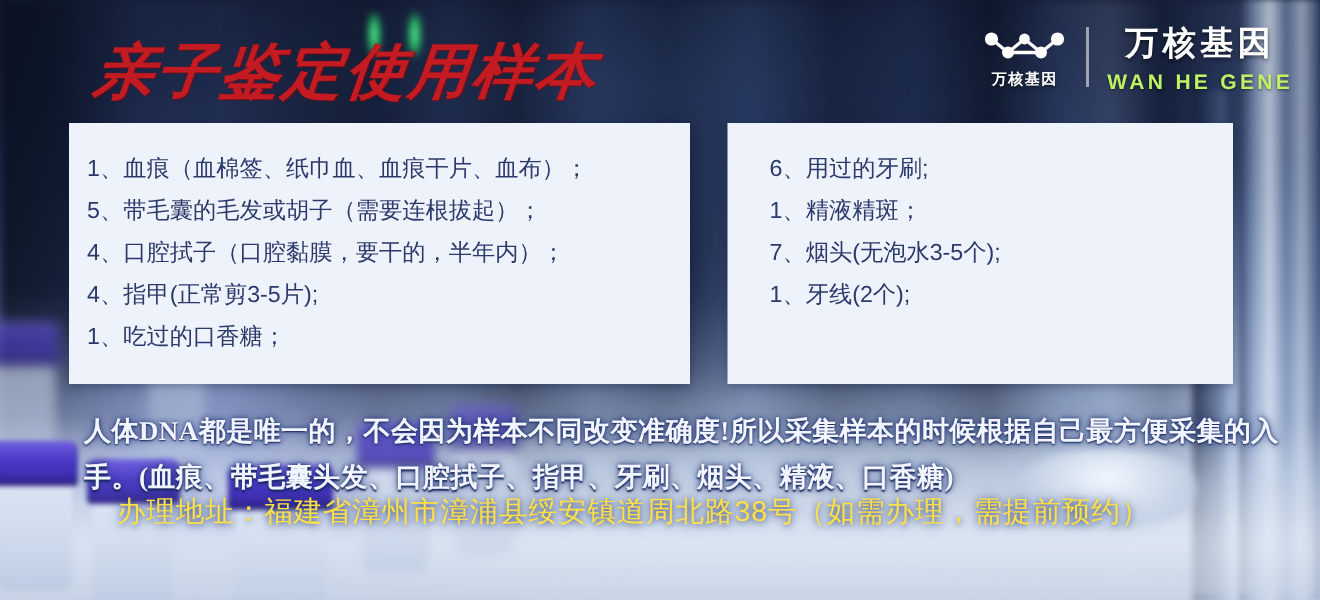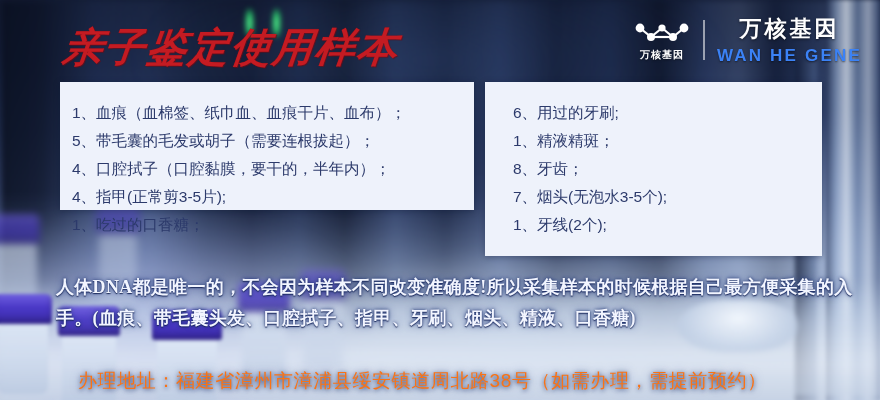--- a/index.html
+++ b/index.html
@@ -152,31 +152,31 @@
     color:#ffffff; font-size:10px; font-weight:700; letter-spacing:1px;
     text-shadow:0 1px 2px rgba(0,0,0,0.5);
   }
   #logo .divider { width:2px; height:40px; background:rgba(255,255,255,0.55); }
   #logo .words { display:flex; flex-direction:column; align-items:center; gap:2px; }
   #logo .cn {
     color:#ffffff; font-size:22px; font-weight:700; letter-spacing:3px;
     text-shadow:0 1px 3px rgba(0,0,0,0.55);
   }
   #logo .en {
-    color:#3b82f6; font-size:17px; font-weight:700; letter-spacing:2.2px;
+    color:#bef264; font-size:14px; font-weight:700; letter-spacing:2.2px;
     text-shadow:0 1px 2px rgba(0,0,0,0.5);
   }
 
   
   .panel {
     position:absolute;
     background:#eef2fb;
     box-shadow:0 1px 6px rgba(10,20,45,0.35);
   }
-  #panel-left  { left:60px;  top:82px; width:414px; height:128px; }
+  #panel-left  { left:46px;  top:82px; width:414px; height:174px; }
   #panel-right { left:485px; top:82px; width:337px; height:174px; }
 
   .panel ul { list-style:none; }
   #panel-left ul  { padding:17px 0 0 12px; }
   #panel-right ul { padding:17px 16px 0 28px; }
 
   .panel li {
     color:#2c3a6b;
     font-size:15.5px;
     line-height:28px;
@@ -188,22 +188,22 @@
     position:absolute; left:56px; top:272px; width:800px;
     color:#f2f5ff;
     font-family:"Liberation Serif","DejaVu Serif",serif;
     font-size:18px; font-weight:700; line-height:31px;
     letter-spacing:0.3px;
     text-shadow:0 0 3px rgba(30,50,110,0.95), 0 0 7px rgba(40,60,130,0.75), 0 1px 1px rgba(20,30,70,0.9);
   }
 
   
   #address {
-    position:absolute; left:78px; top:368px;
-    color:#f97316;
+    position:absolute; left:78px; top:328px;
+    color:#fde047;
     font-size:19px; font-weight:400; letter-spacing:0.6px;
     white-space:nowrap;
     text-shadow:0 1px 4px rgba(35,55,110,0.85), 0 0 10px rgba(50,70,130,0.55);
   }
 </style>
 </head>
 <body>
 
 <div id="poster">
 
@@ -290,21 +290,20 @@
       <li>4、口腔拭子（口腔黏膜，要干的，半年内）；</li>
       <li>4、指甲(正常剪3-5片);</li>
       <li>1、吃过的口香糖；</li>
     </ul>
   </div>
 
   <div class="panel" id="panel-right">
     <ul>
       <li>6、用过的牙刷;</li>
       <li>1、精液精斑；</li>
-      <li>8、牙齿；</li>
       <li>7、烟头(无泡水3-5个);</li>
       <li>1、牙线(2个);</li>
     </ul>
   </div>
 
   <div id="paragraph">人体DNA都是唯一的，不会因为样本不同改变准确度!所以采集样本的时候根据自己最方便采集的入手。(血痕、带毛囊头发、口腔拭子、指甲、牙刷、烟头、精液、口香糖)</div>
 
   <div id="address">办理地址：福建省漳州市漳浦县绥安镇道周北路38号（如需办理，需提前预约）</div>
 
 </div>

